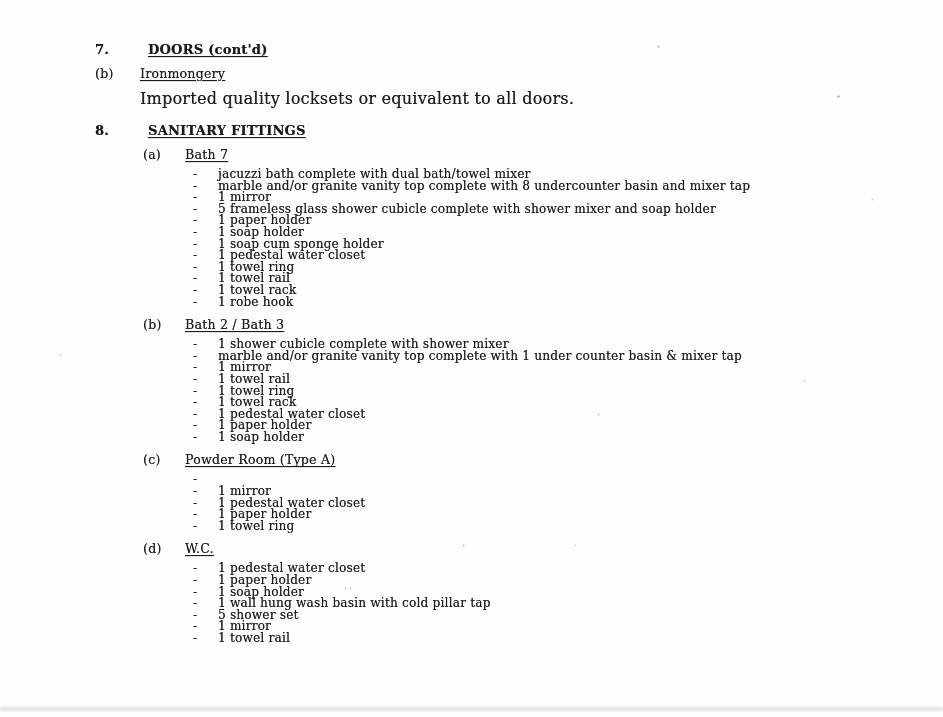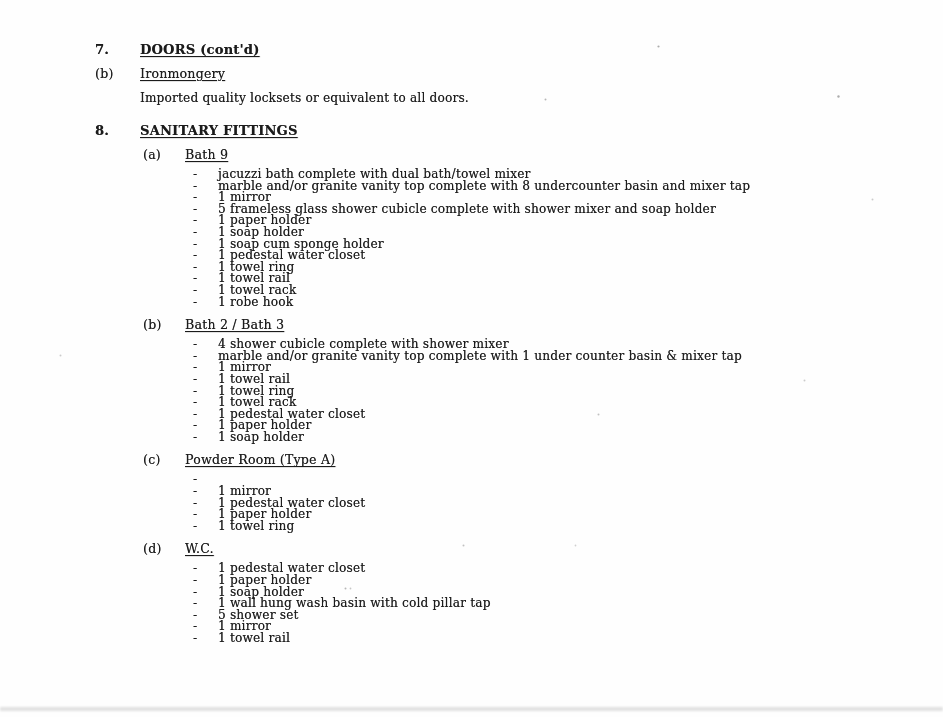--- a/index.html
+++ b/index.html
@@ -24,36 +24,36 @@
   }
   .section { margin: 0; }
   .section-header {
     display: flex;
     line-height: 15px;
     font-size: 13px;
     font-weight: 700;
   }
   .section-gap { margin-top: 17px; }
   .sec-num { width: 45px; flex: 0 0 45px; }
-  .sec-title { text-decoration: underline; text-underline-offset: 2px; }
+  .sec-title { text-decoration: underline; text-underline-offset: 2px; margin-left: 8px; }
   .sub { margin-top: 9px; }
   .sub-header {
     display: flex;
     line-height: 15px;
     font-size: 12.5px;
   }
   .sub-outer .sub-header { margin-left: 0; }
   .sub-outer .sub-label { width: 45px; flex: 0 0 45px; }
   .sub-inner .sub-header { margin-left: 48px; }
   .sub-inner .sub-label { width: 42px; flex: 0 0 42px; }
   .sub-title { text-decoration: underline; text-underline-offset: 2px; }
   .paragraph {
     margin-left: 45px;
     margin-top: 10px;
-    font-size: 12px;
+    font-size: 16px;
     line-height: 15px;
   }
   .items { margin-left: 98px; margin-top: 7px; }
   .item {
     display: flex;
     font-size: 12px;
     line-height: 11.6px;
     white-space: nowrap;
   }
   .dash { width: 25px; flex: 0 0 25px; }
@@ -101,21 +101,21 @@
         </div>
       </div>
       <div class="section section-gap">
         <div class="section-header">
           <span class="sec-num">8.</span>
           <span class="sec-title">SANITARY FITTINGS</span>
         </div>
         <div class="sub sub-inner">
           <div class="sub-header">
             <span class="sub-label">(a)</span>
-            <span class="sub-title">Bath 9</span>
+            <span class="sub-title">Bath 7</span>
           </div>
           <div class="items">
             <div class="item">
               <span class="dash">-</span>
               <span class="item-text">jacuzzi bath complete with dual bath/towel mixer</span>
             </div>
             <div class="item">
               <span class="dash">-</span>
               <span class="item-text">marble and/or granite vanity top complete with 8 undercounter basin and mixer tap</span>
             </div>
@@ -162,21 +162,21 @@
           </div>
         </div>
         <div class="sub sub-inner">
           <div class="sub-header">
             <span class="sub-label">(b)</span>
             <span class="sub-title">Bath 2 / Bath 3</span>
           </div>
           <div class="items">
             <div class="item">
               <span class="dash">-</span>
-              <span class="item-text">4 shower cubicle complete with shower mixer</span>
+              <span class="item-text">1 shower cubicle complete with shower mixer</span>
             </div>
             <div class="item">
               <span class="dash">-</span>
               <span class="item-text">marble and/or granite vanity top complete with 1 under counter basin &amp; mixer tap</span>
             </div>
             <div class="item">
               <span class="dash">-</span>
               <span class="item-text">1 mirror</span>
             </div>
             <div class="item">

